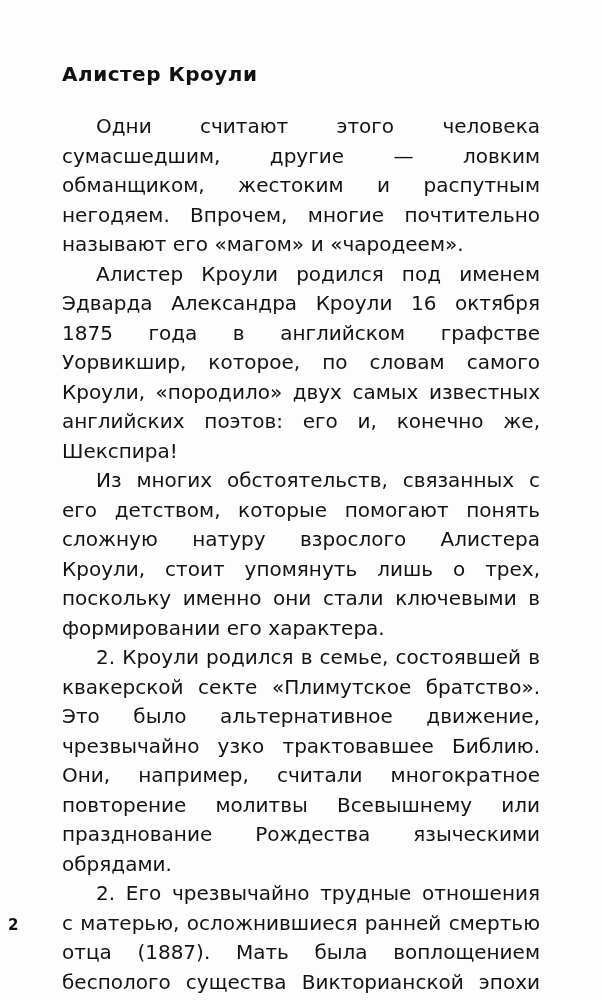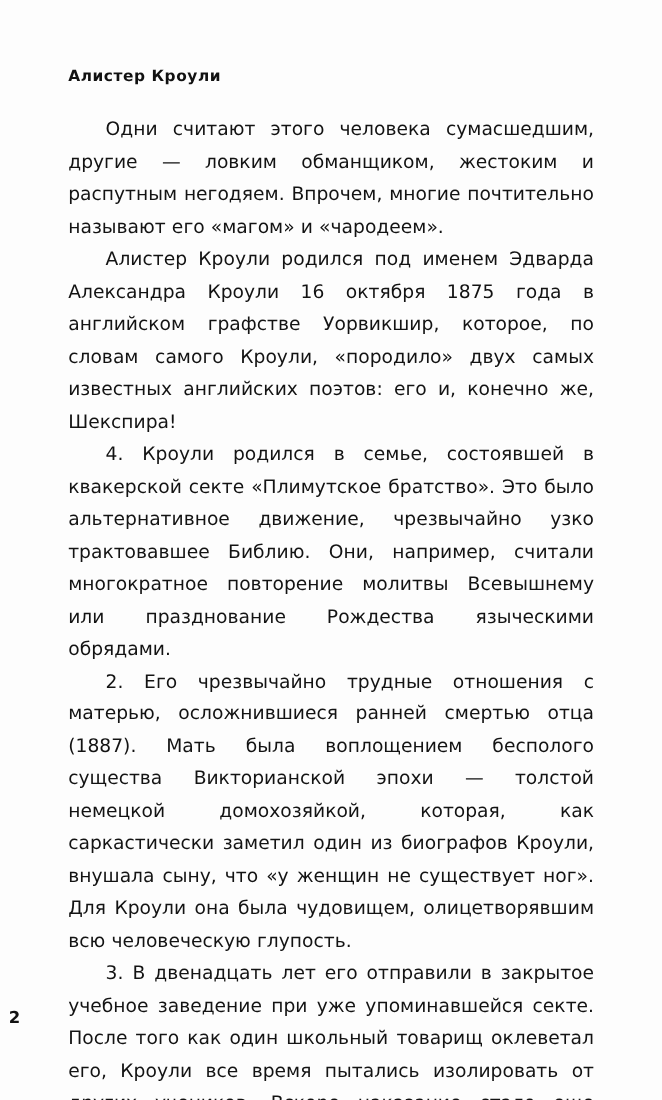--- a/index.html
+++ b/index.html
@@ -25,29 +25,29 @@
   }
   .content {
     position: absolute;
     left: 62px;
     top: 62px;
     width: 478px;
   }
   .chapter-title {
     font-family: "DejaVu Sans", sans-serif;
     font-weight: bold;
-    font-size: 14px;
+    font-size: 20px;
     letter-spacing: 0.5px;
     color: #111;
     margin: 0 0 26px 0;
     text-transform: none;
   }
   p.para {
     margin: 0 0 0 0;
-    font-size: 17px;
+    font-size: 20px;
     line-height: 29.5px;
     text-align: justify;
     text-indent: 34px;
     color: #131313;
     word-spacing: 0.2px;
     hyphens: none;
   }
   .page-number {
     position: absolute;
     left: 8px;
@@ -58,18 +58,19 @@
   }
 </style>
 </head>
 <body>
 
 <div class="page">
   <div class="content">
     <h1 class="chapter-title">Алистер Кроули</h1>
     <p class="para">Одни считают этого человека сумасшедшим, другие — ловким обманщиком, жестоким и распутным негодяем. Впрочем, многие почтительно называют его «магом» и «чародеем».</p>
     <p class="para">Алистер Кроули родился под именем Эдварда Александра Кроули 16 октября 1875 года в английском графстве Уорвикшир, которое, по словам самого Кроули, «породило» двух самых известных английских поэтов: его и, конечно же, Шекспира!</p>
-    <p class="para">4. Кроули родился в семье, состоявшей в квакерской секте «Плимутское братство». Это было альтернативное движение, чрезвычайно узко трактовавшее Библию. Они, например, считали многократное повторение молитвы Всевышнему или празднование Рождества языческими обрядами.</p>
+    <p class="para">Из многих обстоятельств, связанных с его детством, которые помогают понять сложную натуру взрослого Алистера Кроули, стоит упомянуть лишь о трех, поскольку именно они стали ключевыми в формировании его характера.</p>
+    <p class="para">2. Кроули родился в семье, состоявшей в квакерской секте «Плимутское братство». Это было альтернативное движение, чрезвычайно узко трактовавшее Библию. Они, например, считали многократное повторение молитвы Всевышнему или празднование Рождества языческими обрядами.</p>
     <p class="para">2. Его чрезвычайно трудные отношения с матерью, осложнившиеся ранней смертью отца (1887). Мать была воплощением бесполого существа Викторианской эпохи — толстой немецкой домохозяйкой, которая, как саркастически заметил один из биографов Кроули, внушала сыну, что «у женщин не существует ног». Для Кроули она была чудовищем, олицетворявшим всю человеческую глупость.</p>
     <p class="para">3. В двенадцать лет его отправили в закрытое учебное заведение при уже упоминавшейся секте. После того как один школьный товарищ оклеветал его, Кроули все время пытались изолировать от других учеников. Вскоре наказание стало еще суровее: его поместили в одиночную камеру. Испытание закончилось лишь после его нервного срыва через полтора семестра!</p>
   </div>
   <div class="page-number">2</div>
 </div>
 
 </body></html>

